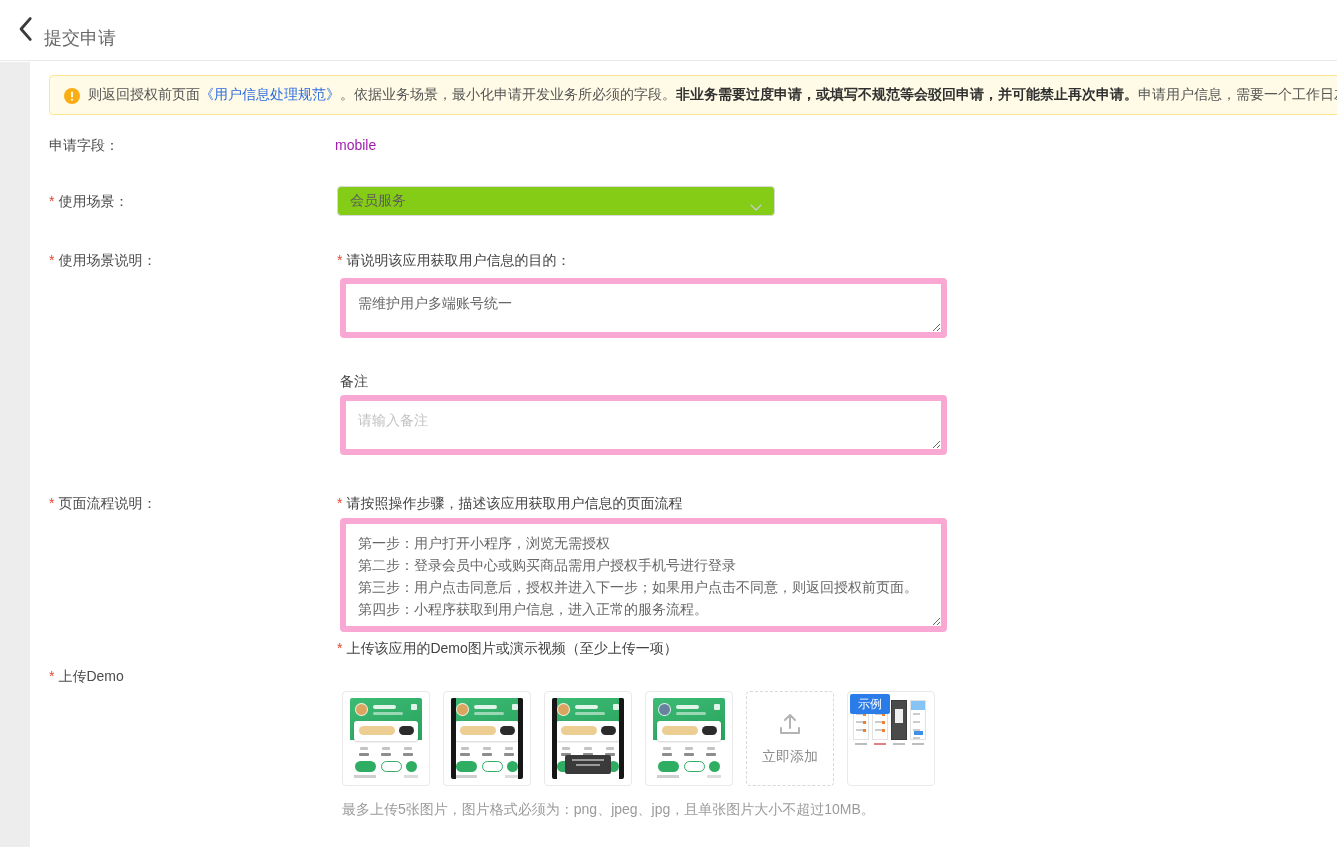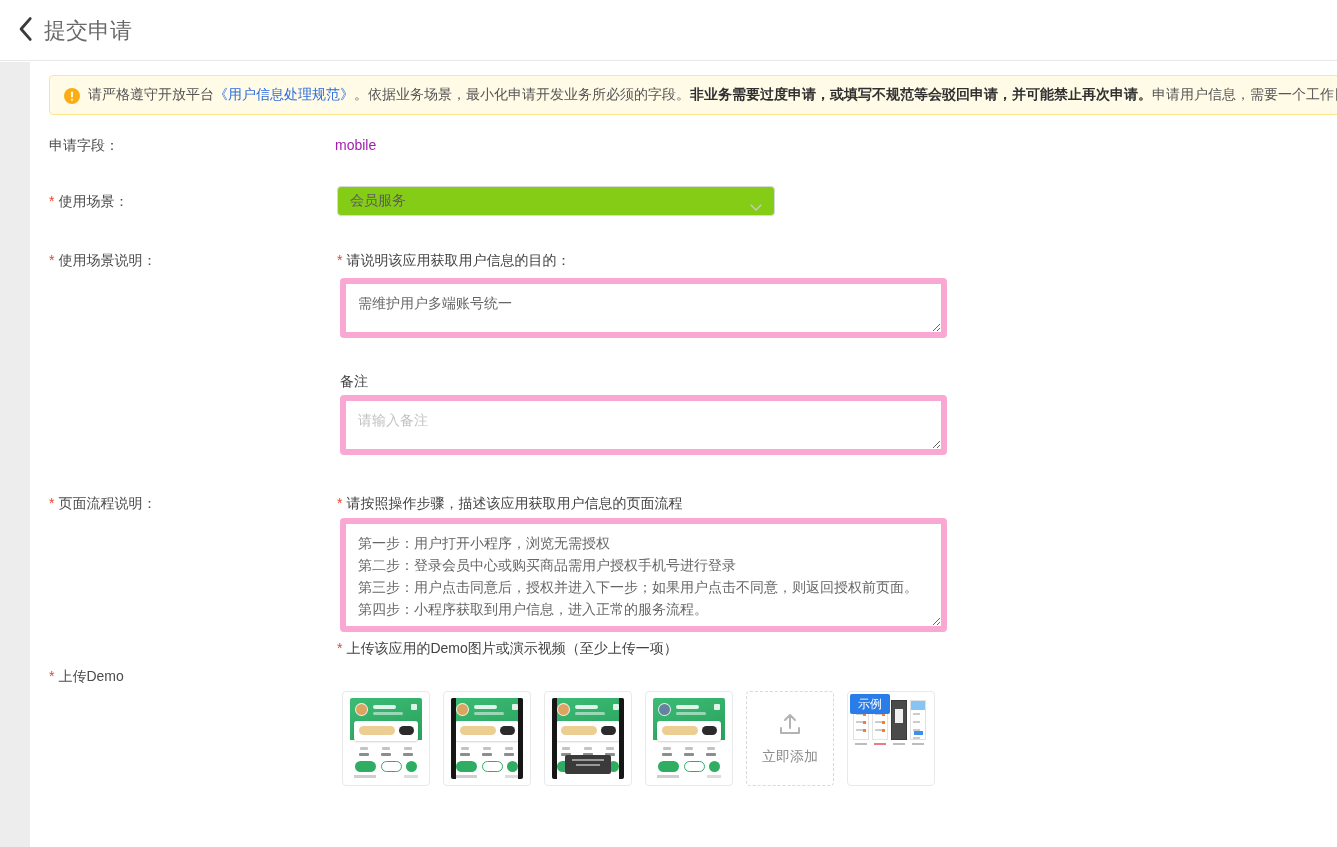--- a/index.html
+++ b/index.html
@@ -5,22 +5,22 @@
   * { margin:0; padding:0; box-sizing:border-box; }
   html,body { width:1337px; height:847px; overflow:hidden; }
   body { font-family:"Liberation Sans","DejaVu Sans",sans-serif; background:#fff; }
   .page { position:relative; width:1337px; height:847px; overflow:hidden; background:#fff; }
 
   
   .topbar { position:absolute; top:0; left:0; width:1337px; height:61px; background:#fff;
             border-bottom:1px solid #e8e8e8; z-index:6; }
   .back-btn { position:absolute; left:8px; top:15px; width:34px; height:32px; display:flex;
               align-items:center; justify-content:center; cursor:pointer; }
-  .page-title { position:absolute; left:44px; top:0; height:61px; line-height:61px;
-                font-size:22px; color:#696969; }
+  .page-title { position:absolute; left:44px; top:8px; height:61px; line-height:61px;
+                font-size:18px; color:#696969; }
 
   
   .content-bg { position:absolute; top:62px; left:0; width:1337px; height:785px; background:#ededed; }
   .panel { position:absolute; top:62px; left:30px; width:1400px; height:785px; background:#fff; }
 
   
   .alert { position:absolute; left:19px; top:13px; width:1560px; height:40px;
            background:#fffbe6; border:1px solid #ffe58f; border-radius:4px;
            display:flex; align-items:center; padding:0 16px 0 38px;
            white-space:nowrap; overflow:hidden; font-size:14px; color:#555; }
@@ -136,21 +136,21 @@
   <div class="panel">
 
     <div class="alert">
       <span class="alert-icon">
         <svg width="16" height="16" viewBox="0 0 16 16">
           <circle cx="8" cy="8" r="8" fill="#faad14"></circle>
           <rect x="7" y="3.4" width="2" height="6.2" rx="1" fill="#fffbe6"></rect>
           <rect x="7" y="10.8" width="2" height="2" rx="1" fill="#fffbe6"></rect>
         </svg>
       </span>
-      <span>请严格遵守开放平台</span>
+      <span>则返回授权前页面</span>
         <a>《用户信息处理规范》</a>
         <span>。依据业务场景，最小化申请开发业务所必须的字段。</span>
         <b>非业务需要过度申请，或填写不规范等会驳回申请，并可能禁止再次申请。</b>
         <span>申请用户信息，需要一个工作日左右的审核时间，请耐心等待。</span>
     </div>
 
     <div class="flabel" style="top:75px;">申请字段：</div>
     <div class="plain-value" style="top:75px;">mobile</div>
 
     <div class="flabel" style="top:131px;"><span class="req">*</span><span>使用场景：</span></div>
@@ -354,15 +354,16 @@
               <div class="bhead"></div>
               <div class="lines" style="top:12px;"></div>
               <div class="bbtn"></div>
               <div class="mock-cap"></div>
             </div>
         </div>
       </div>
 
     </div>
 
+    <div class="note">最多上传5张图片，图片格式必须为：png、jpeg、jpg，且单张图片大小不超过10MB。</div>
 
   </div>
 </div>
 
 </body></html>

